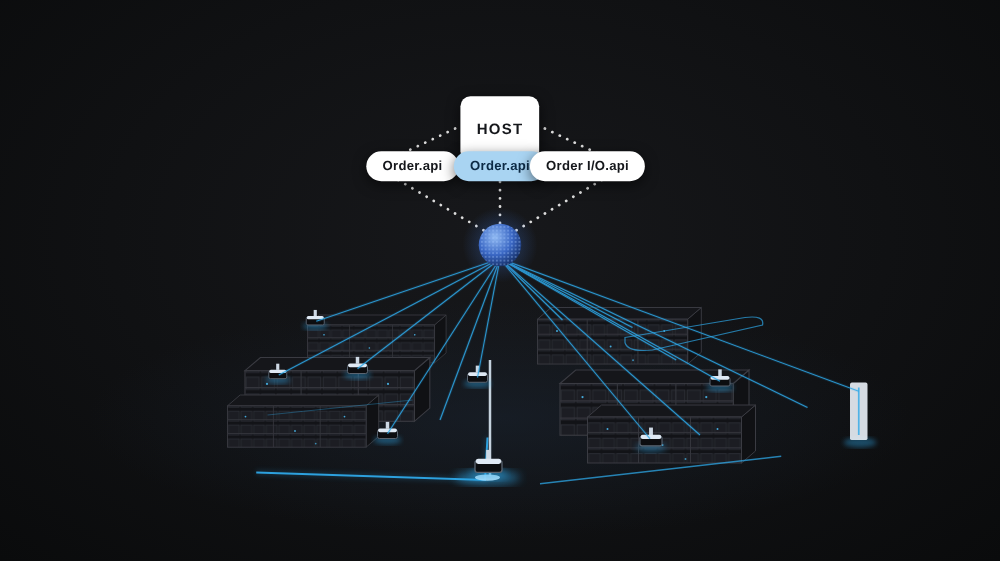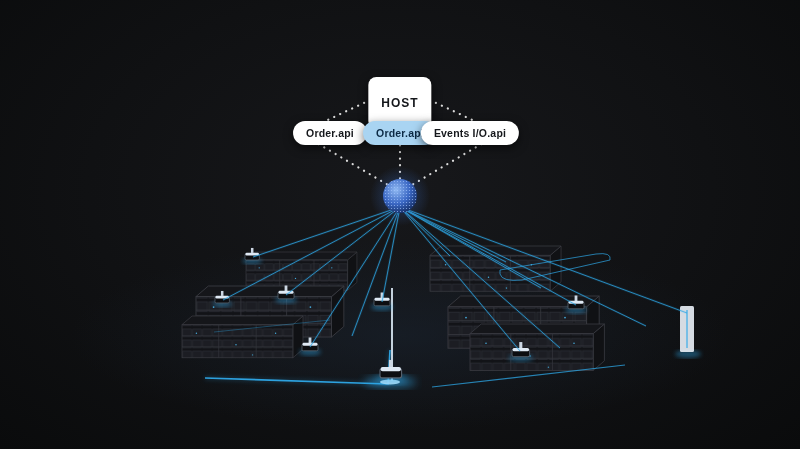--- a/index.html
+++ b/index.html
@@ -211,16 +211,16 @@
       <circle cx="400" cy="196" r="30" fill="url(#sphereHalo)" opacity=".55"></circle>
       <circle cx="400" cy="196" r="17" fill="url(#sphereGrad)"></circle>
       <circle cx="400" cy="196" r="17" fill="url(#sphereDots)" opacity=".9"></circle>
     </g>
   </svg>
 
   <div class="node host">HOST</div>
 
   <div class="node pill events">Order.api</div>
   <div class="node pill order">Order.api</div>
-  <div class="node pill system">Events I/O.api</div>
+  <div class="node pill system">Order I/O.api</div>
 
 
 </div>
 
 </body></html>

